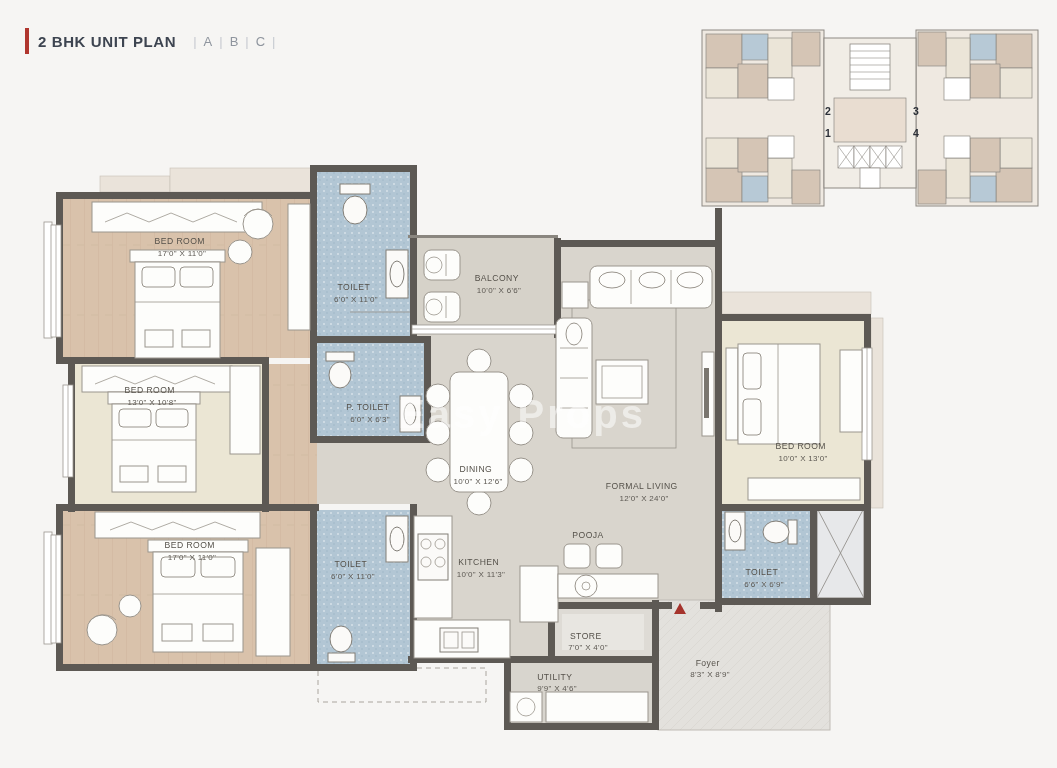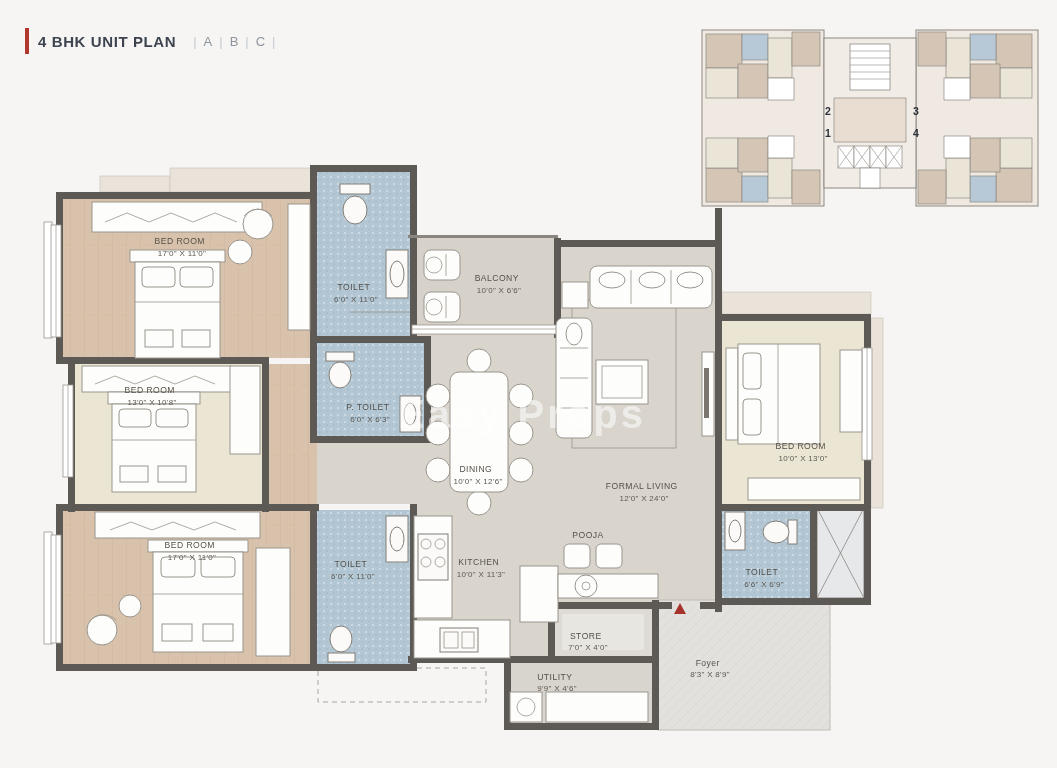--- a/index.html
+++ b/index.html
@@ -30,21 +30,21 @@
   .kp-num{font-size:10.5px;font-weight:700;fill:#2c3038;}
   .watermark{font-size:40px;font-weight:700;fill:#ffffff;opacity:.55;letter-spacing:3px;}
 </style>
 </head>
 <body>
 
 
 
 <div class="header">
   <div class="accent-bar"></div>
-  <h1 class="page-title">4 BHK UNIT PLAN</h1>
+  <h1 class="page-title">2 BHK UNIT PLAN</h1>
   <div class="unit-letters">
     <span class="sep">|</span>
     <span>A</span>
     <span class="sep">|</span>
     <span>B</span>
     <span class="sep">|</span>
     <span>C</span>
     <span class="sep">|</span>
   </div>
 </div>

